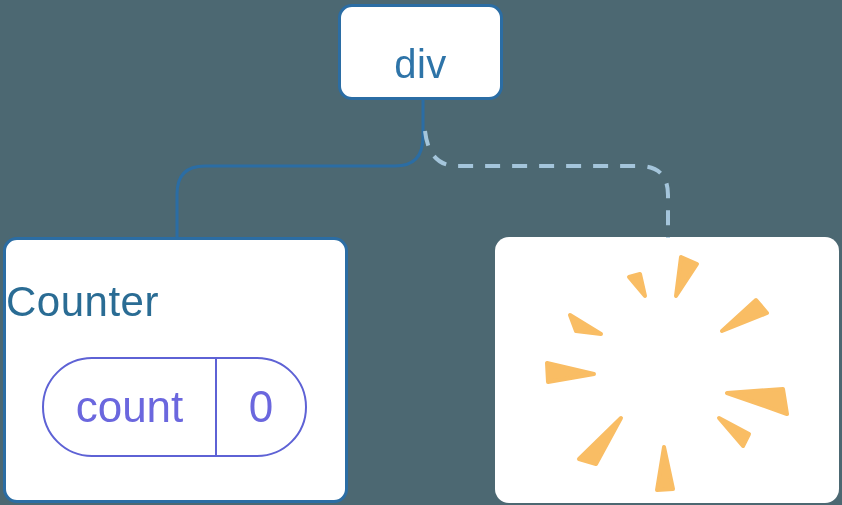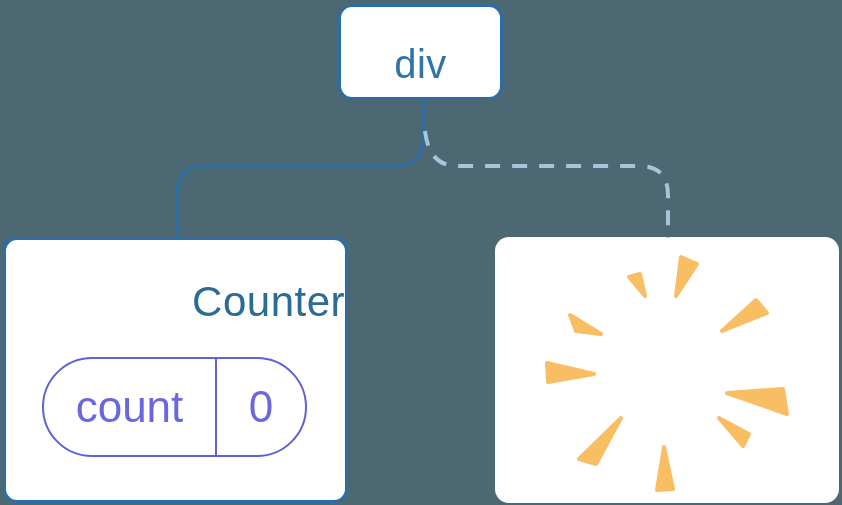--- a/index.html
+++ b/index.html
@@ -35,21 +35,21 @@
     margin-top: 24px;
   }
   .node-counter {
     left: 3px; top: 237px;
     width: 345px; height: 266px;
     border: 3px solid var(--blue, #2B6DA4);
   }
   .counter-title {
     position: absolute;
     left: 0; right: 0; top: 38px;
-    text-align: right;
+    text-align: left;
     color: var(--counter-title, #2A6C94);
     font-size: 42px;
     font-weight: 500;
     letter-spacing: 0.5px;
   }
   .state-pill {
     position: absolute;
     left: 36px; top: 117px;
     width: 265px; height: 100px;
     border: 2px solid var(--pill, #5E62D5);

